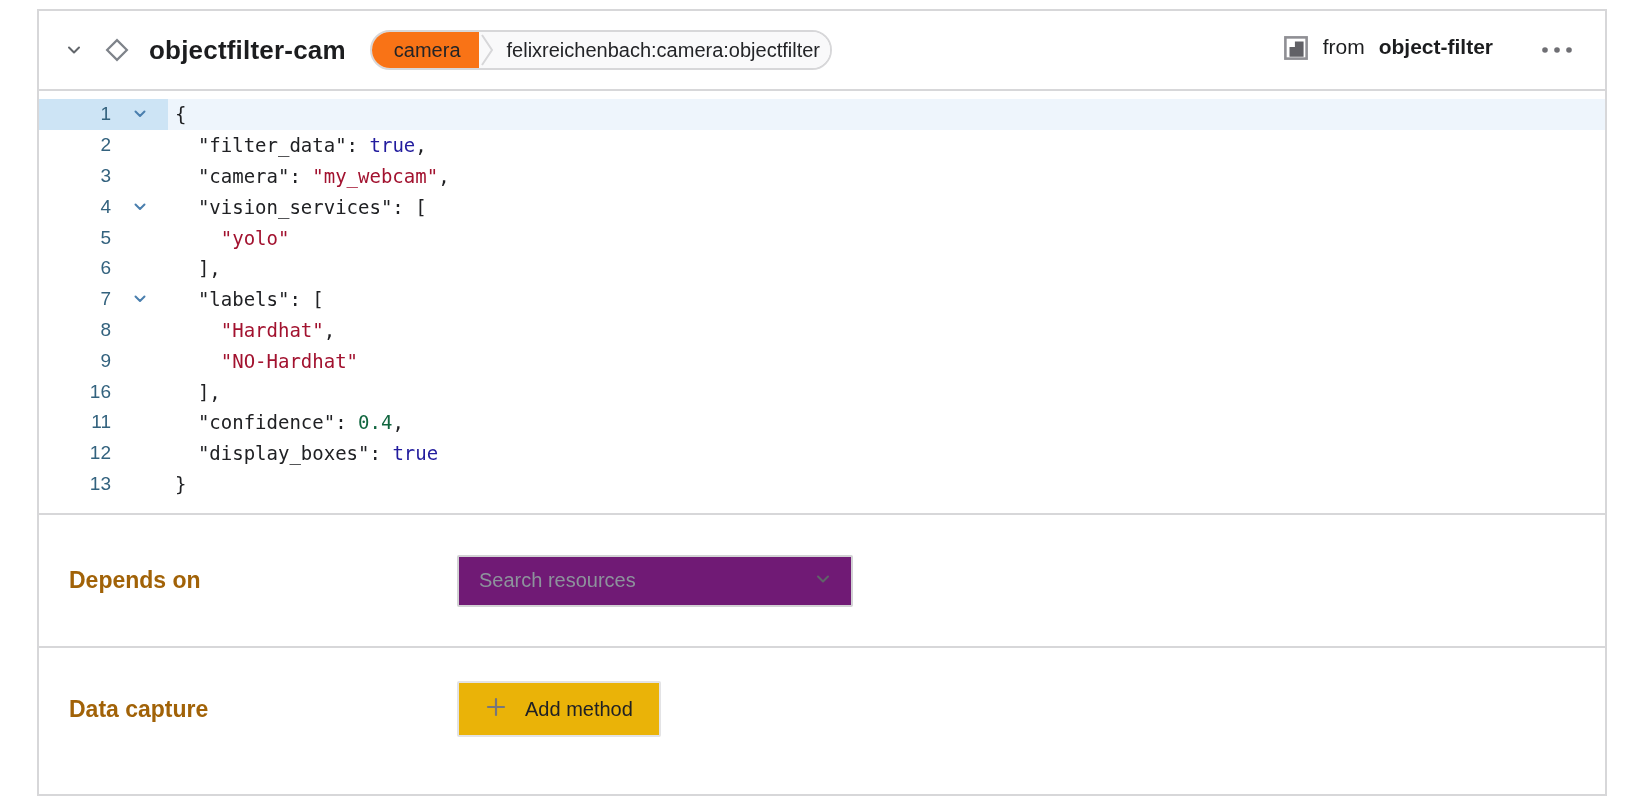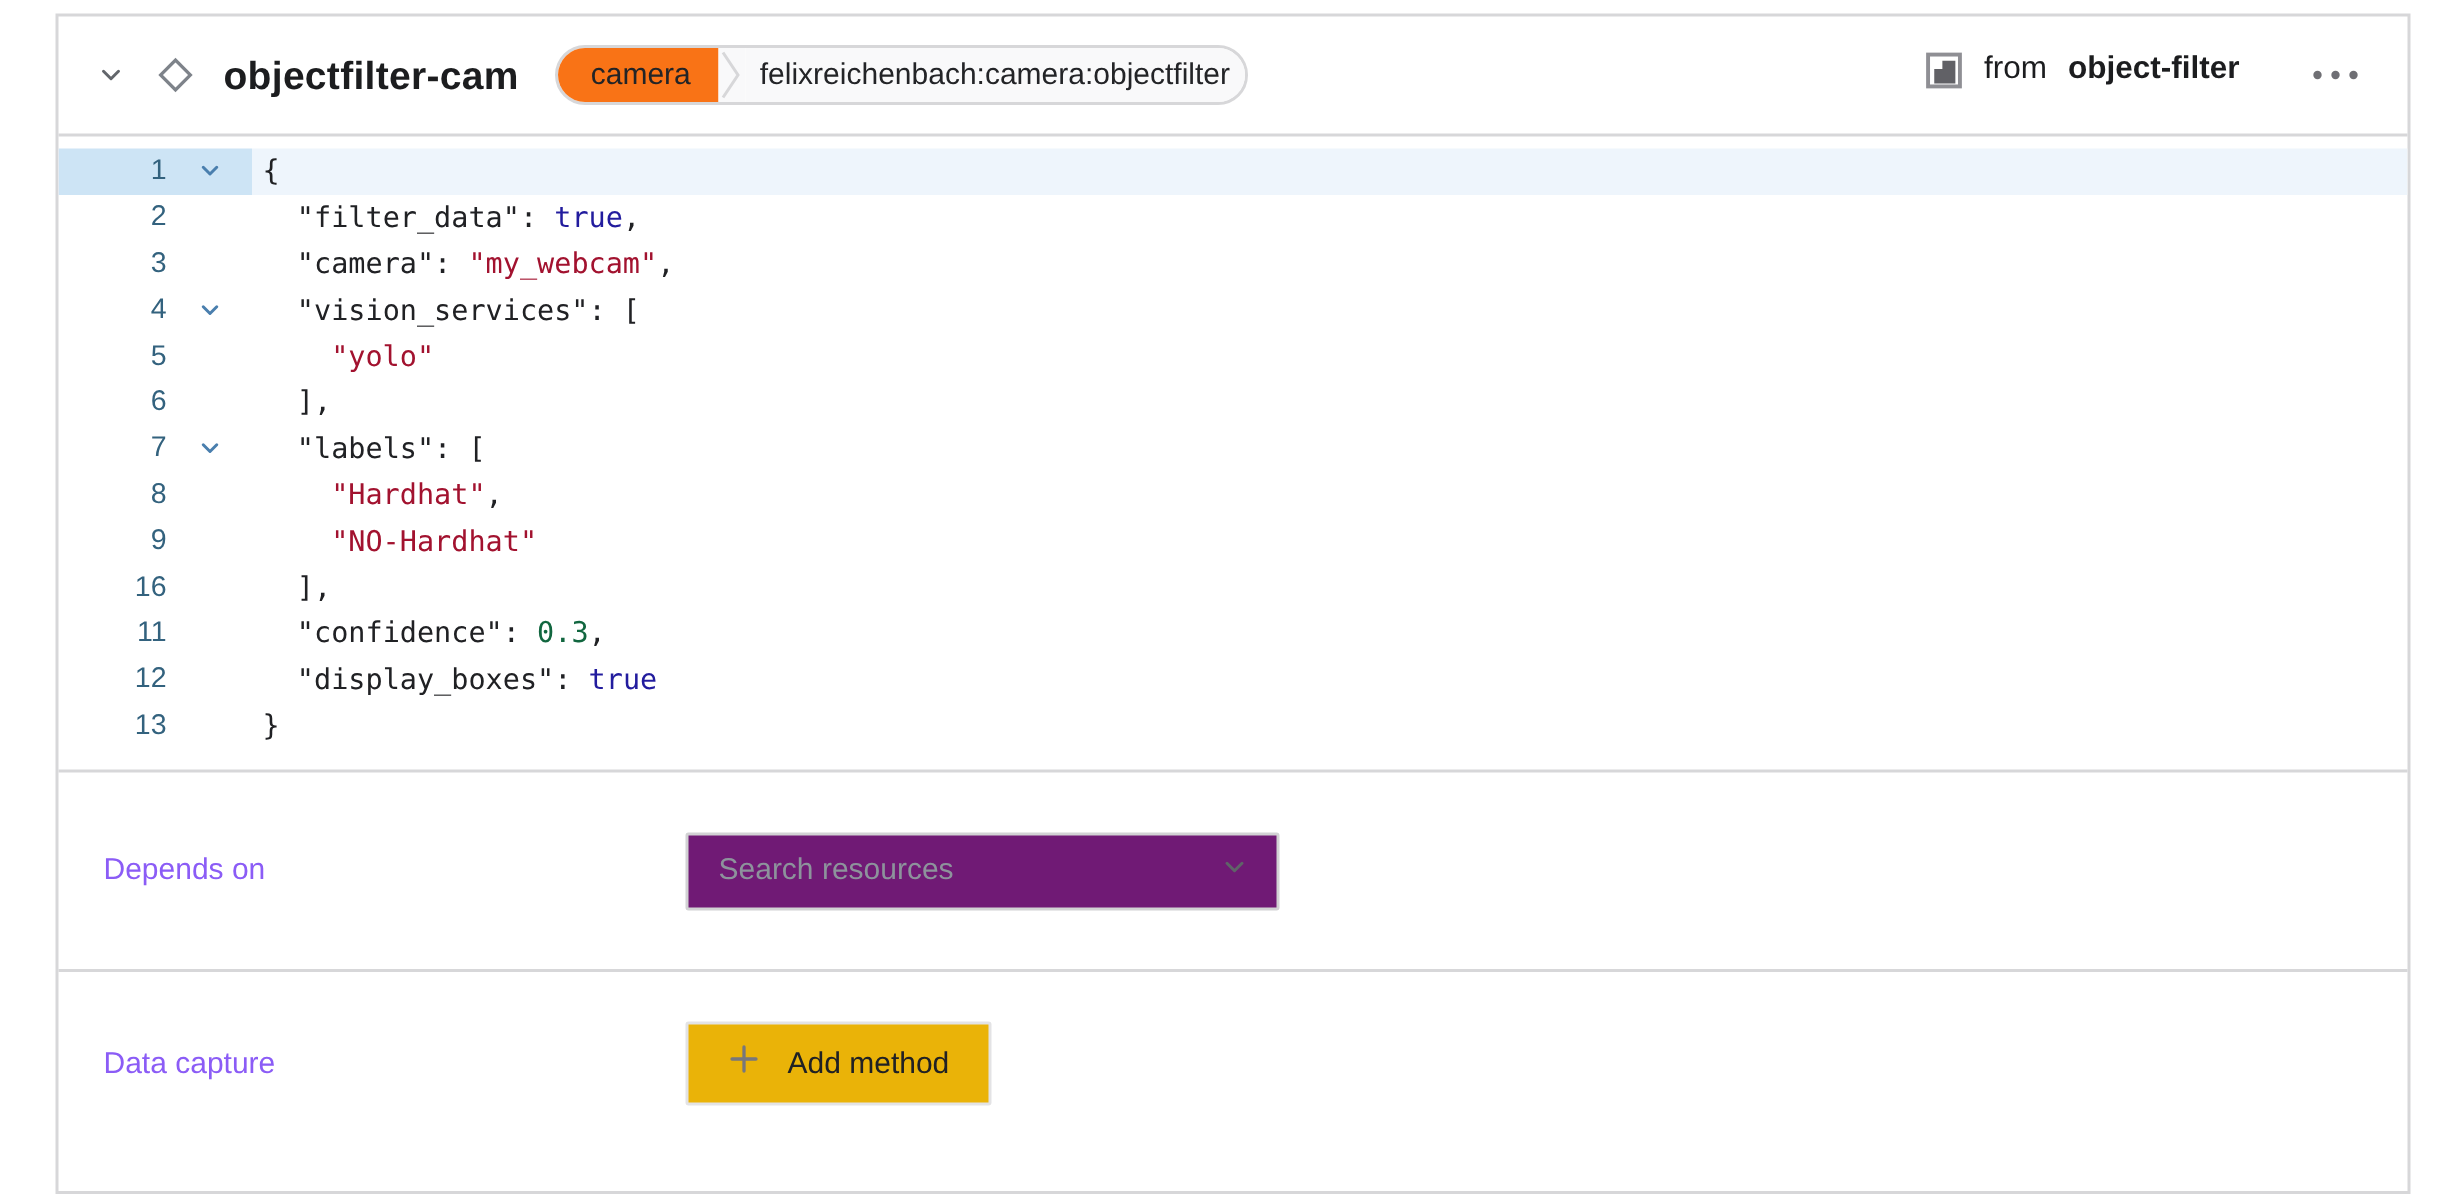--- a/index.html
+++ b/index.html
@@ -41,21 +41,21 @@
   .tk-pun { color:var(--token-key); }
   .tk-key { color:var(--token-key); }
   .tk-str { color:var(--token-string); }
   .tk-bool { color:var(--token-bool); }
   .tk-num { color:var(--token-number); }
 
   
   .section { display:flex; align-items:center; padding-left:30px; }
   .sec-depends { height:133px; border-bottom:2px solid var(--card-border); }
   .sec-capture { height:122px; }
-  .sec-label { width:388px; font-size:20px; font-weight:400; color:#8b5cf6; }
+  .sec-label { width:388px; font-size:23px; font-weight:700; color:#a16207; }
 
   .select { width:396px; height:52px; border:2px solid #d2d2d4; background:#701a75; border-radius:2px;
     display:flex; align-items:center; padding:0 18px 0 20px; cursor:pointer; }
   .select .ph { flex:1; font-size:20px; color:#8d939c; }
 
   .add-btn { height:56px; background:#eab308; border:2px solid #e3e3e5; border-radius:2px;
     display:flex; align-items:center; gap:18px; padding:0 26px; font-size:20px; color:#202124; cursor:pointer; }
 </style>
 </head>
 <body>
@@ -188,21 +188,21 @@
           <span class="lnum">16</span>
           <span class="foldcol"></span>
         </div>
         <div class="codewrap"><span class="tk-pun">  ],</span></div>
       </div>
       <div class="row">
         <div class="gutter">
           <span class="lnum">11</span>
           <span class="foldcol"></span>
         </div>
-        <div class="codewrap"><span class="tk-pun">  </span><span class="tk-key">"confidence"</span><span class="tk-pun">: </span><span class="tk-num">0.3</span><span class="tk-pun">,</span></div>
+        <div class="codewrap"><span class="tk-pun">  </span><span class="tk-key">"confidence"</span><span class="tk-pun">: </span><span class="tk-num">0.4</span><span class="tk-pun">,</span></div>
       </div>
       <div class="row">
         <div class="gutter">
           <span class="lnum">12</span>
           <span class="foldcol"></span>
         </div>
         <div class="codewrap"><span class="tk-pun">  </span><span class="tk-key">"display_boxes"</span><span class="tk-pun">: </span><span class="tk-bool">true</span></div>
       </div>
       <div class="row">
         <div class="gutter">

